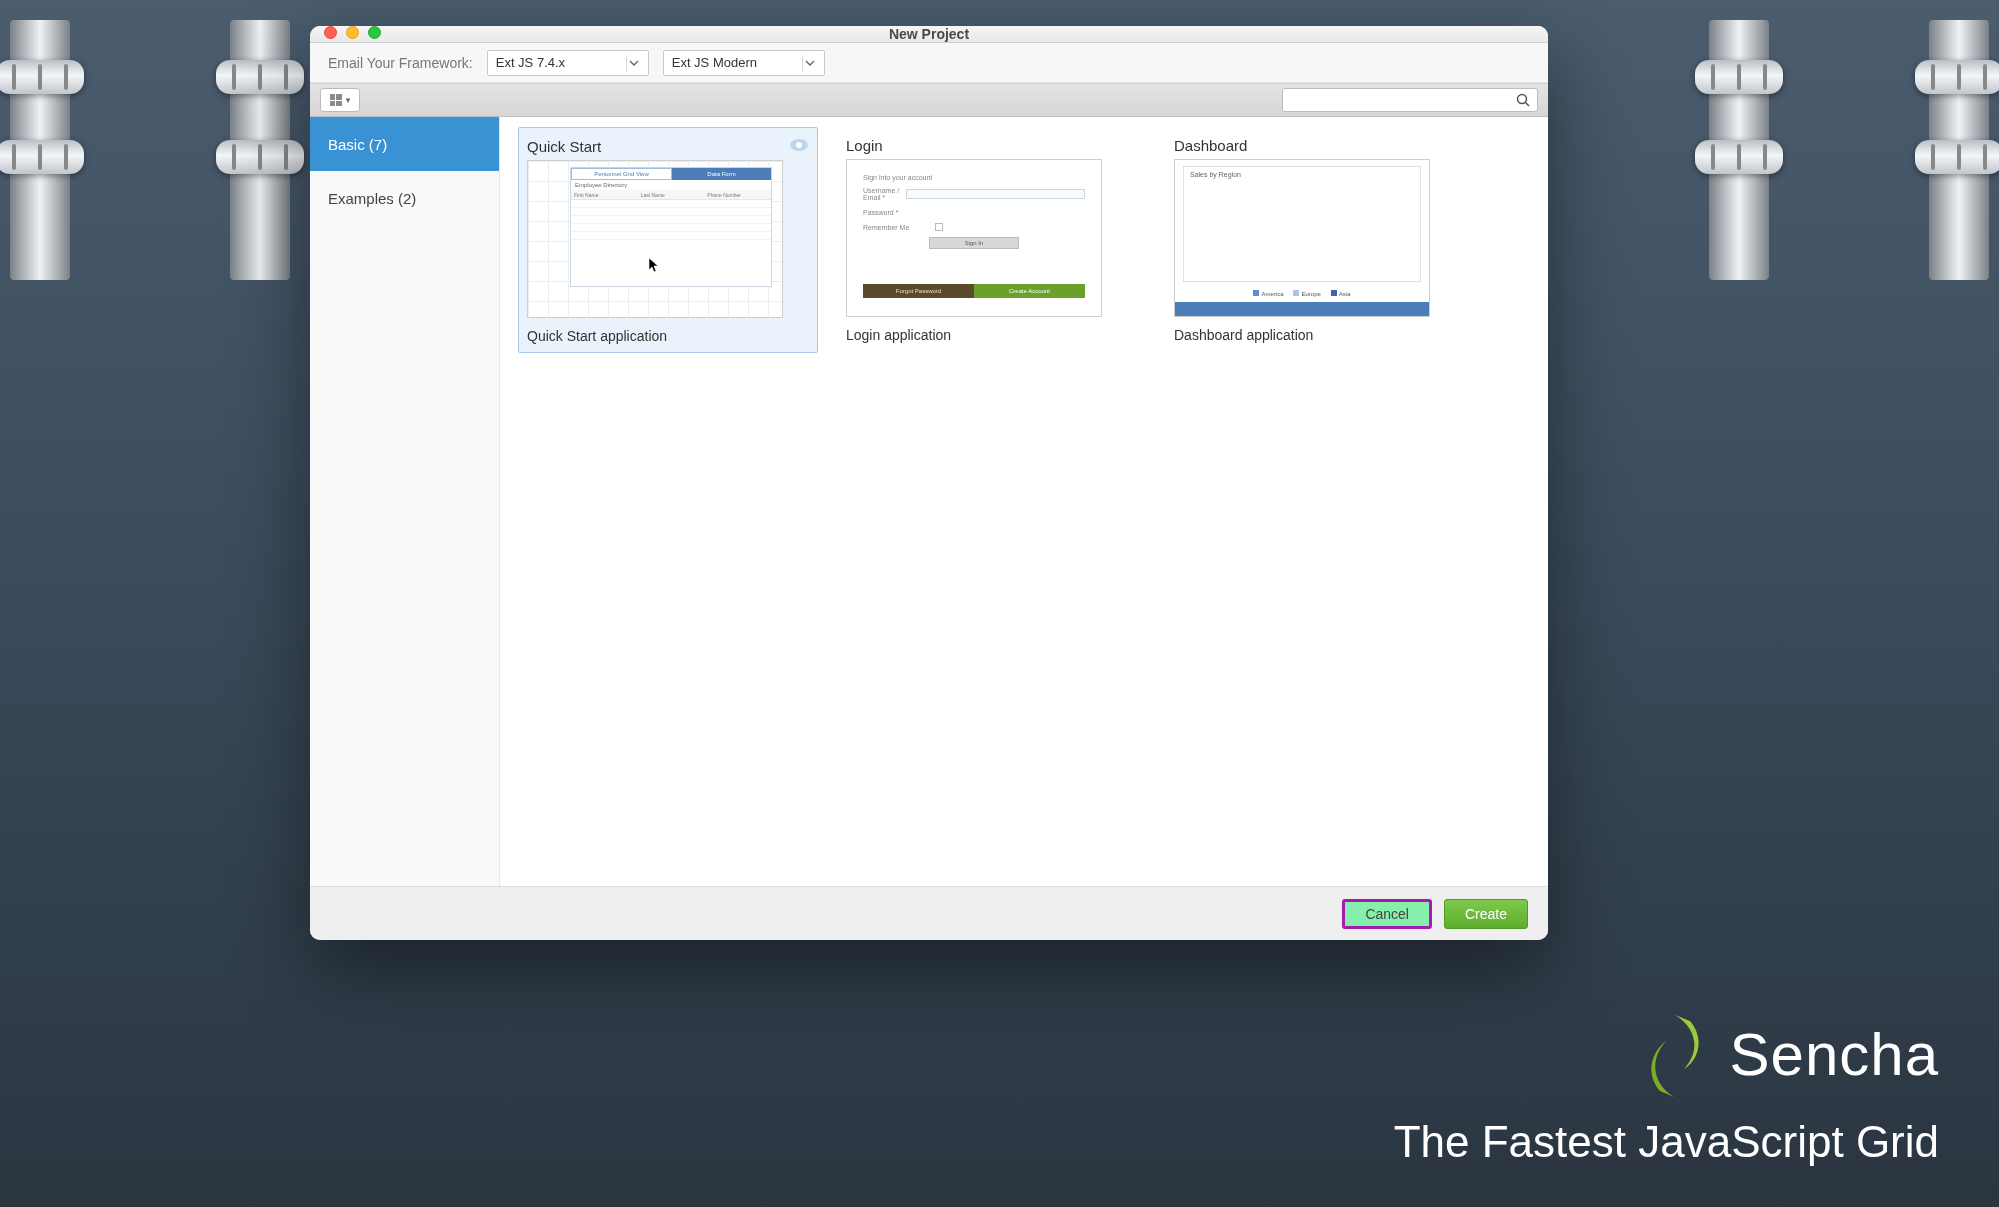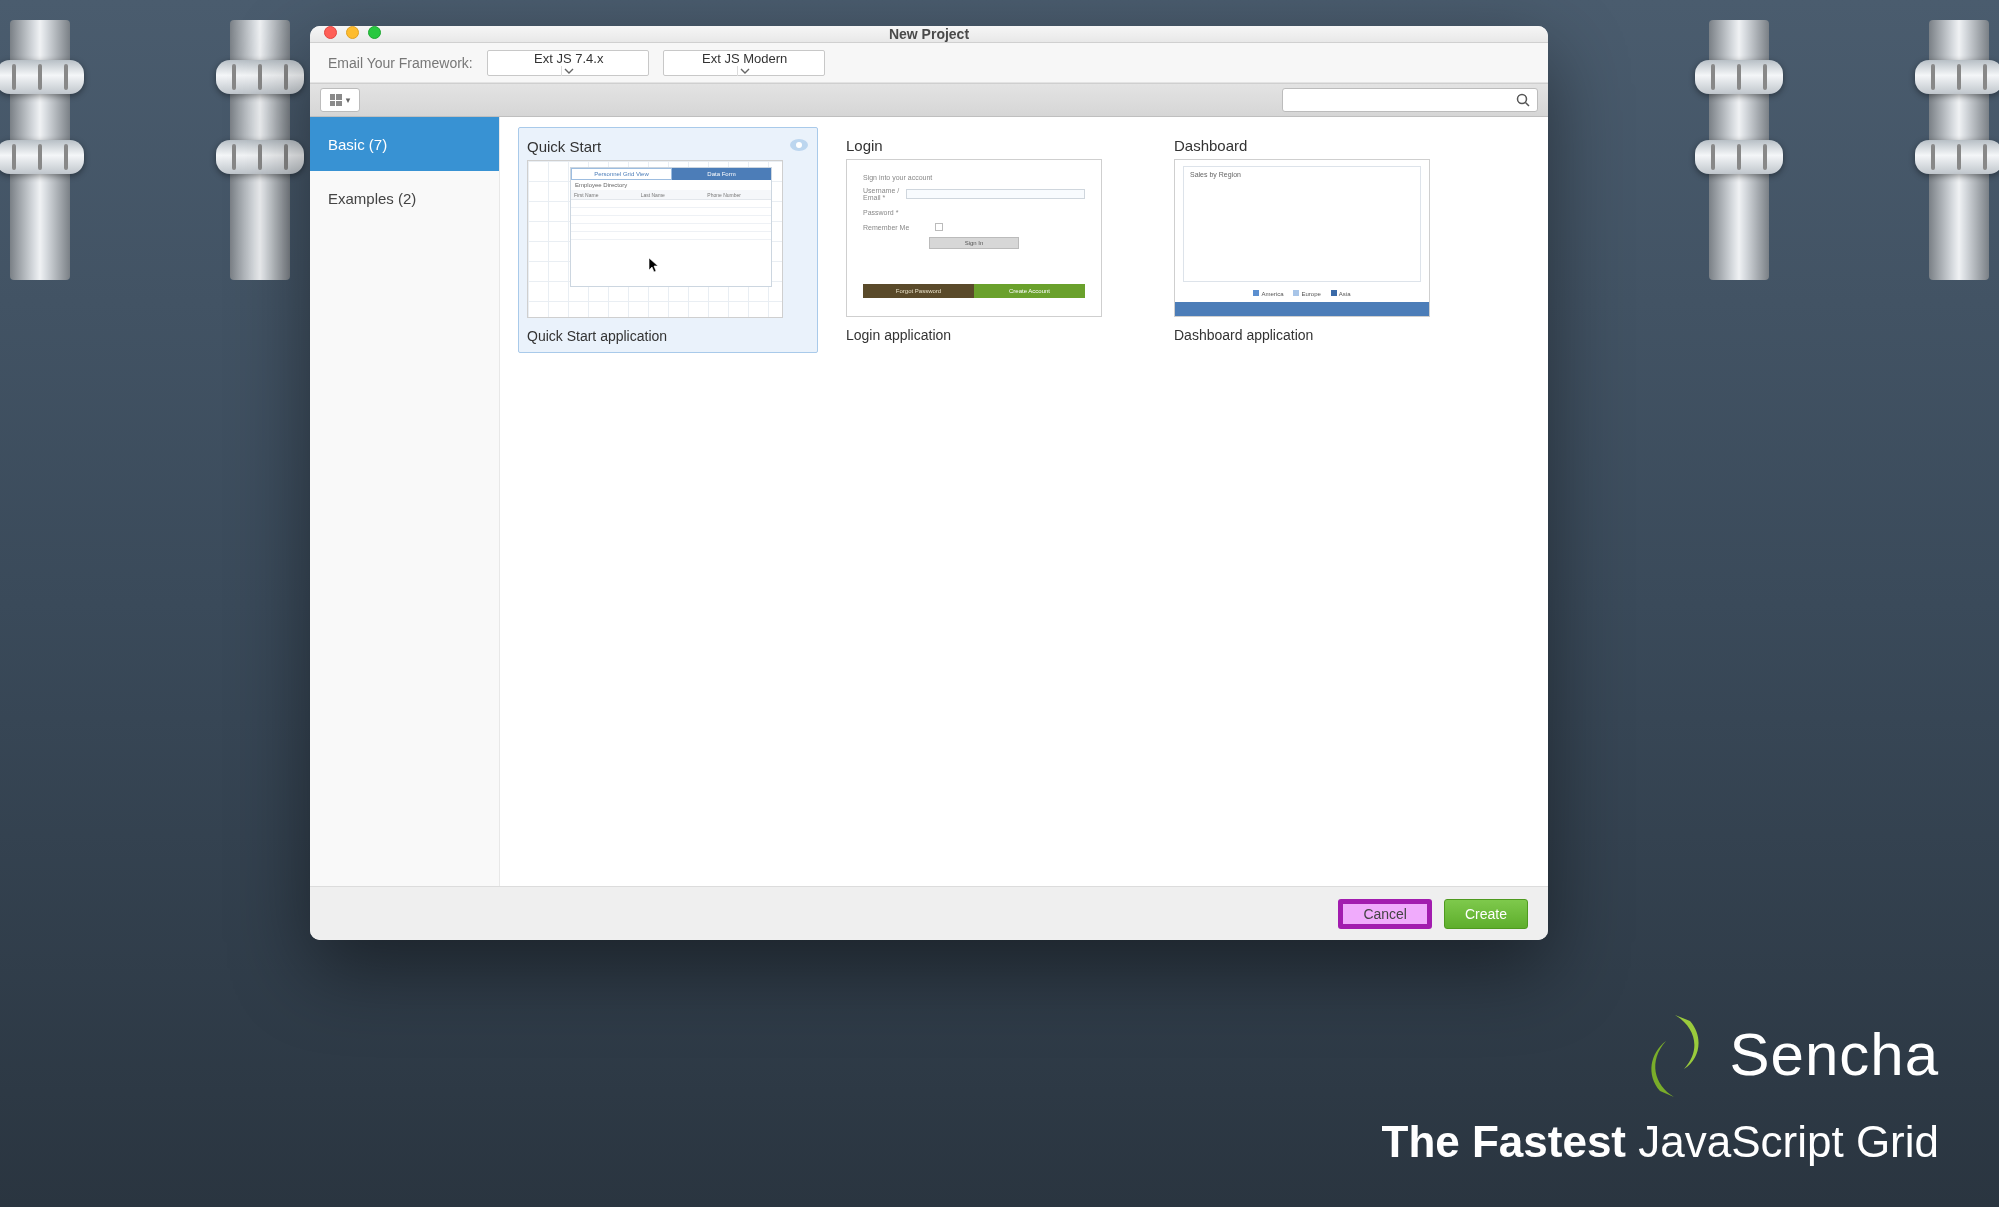--- a/index.html
+++ b/index.html
@@ -55,21 +55,21 @@
 .title   { position:absolute; left:0; right:0; text-align:center; font-size:14px; color:#4a4a4a; font-weight:600; }
 
 .framework-row {
   height: 40px; display:flex; align-items:center; gap:14px; padding:0 18px;
   background:#f7f7f7; border-bottom:1px solid #e3e3e3;
   font-size:14px; color:#777;
 }
 .combo {
   height:26px; width:162px; background:#fff; border:1px solid #c8c8c8;
   display:flex; align-items:center; justify-content:space-between;
-  padding:0 6px 0 8px; font-size:13px; color:#333; border-radius:2px;flex-direction:column;
+  padding:0 6px 0 8px; font-size:13px; color:#333; border-radius:2px;
 }
 .combo-arrow { width:16px; height:16px; display:flex; align-items:center; justify-content:center; border-left:1px solid #dcdcdc; }
 
 .toolbar {
   height: 34px; background: linear-gradient(#e3e3e3,#d6d6d6);
   border-top:1px solid #cfcfcf; border-bottom:1px solid #bfbfbf;
   display:flex; align-items:center; justify-content:space-between; padding:0 10px;
 }
 .view-toggle {
   width:40px; height:24px; background:#fff; border:1px solid #bcbcbc; border-radius:3px;
@@ -133,30 +133,30 @@
 .login-btn { width:90px; height:12px; background:#d7d7d7; border:1px solid #bbb; margin:6px auto; font-size:6px; display:flex; align-items:center; justify-content:center; color:#555;}
 .login-bar { position:absolute; left:16px; right:16px; bottom:18px; height:14px; display:flex; }
 .login-bar .l{ flex:1; background:#5a4a2a; color:#e8e0c8; font-size:6px; display:flex; align-items:center; justify-content:center; }
 .login-bar .r{ flex:1; background:#6aa12c; color:#fff; font-size:6px; display:flex; align-items:center; justify-content:center; }
 
 .footer {
   height:54px; background:#efefef; border-top:1px solid #dcdcdc;
   display:flex; align-items:center; justify-content:flex-end; gap:12px; padding:0 20px;
 }
 .btn { height:30px; padding:0 20px; border-radius:3px; font-size:14px; display:flex; align-items:center; cursor:pointer; }
-.btn-cancel { background:#f0abfc; border:5px solid #a21caf; color:#444; }
+.btn-cancel { background:#86efac; border:3px solid #a21caf; color:#444; }
 .btn-create { background:linear-gradient(#7ec94c,#5eae2c); border:1px solid #4f9a20; color:#fff; }
 
 .brand { position:absolute; right:60px; bottom:40px; text-align:right; color:#fff; }
 .brand-row { display:flex; align-items:center; justify-content:flex-end; gap:20px; margin-bottom:18px; }
 .brand-name { font-size:60px; font-weight:500; letter-spacing:1px; }
 .leaf { width:70px; height:90px; position:relative; }
 .leaf svg { width:100%; height:100%; }
 .tagline { font-size:44px; font-weight:300; }
-.tagline b { font-weight:700; }
+.tagline b { font-weight:400; }
 </style>
 </head>
 <body>
 
 <div class="bg-pipes bg-left">
     <div class="pipe" style="left:10px"></div>
     <div class="knob" style="left:-4px; top:40px">
       <span class="mid"></span>
     </div>
     <div class="knob" style="left:-4px; top:120px">

